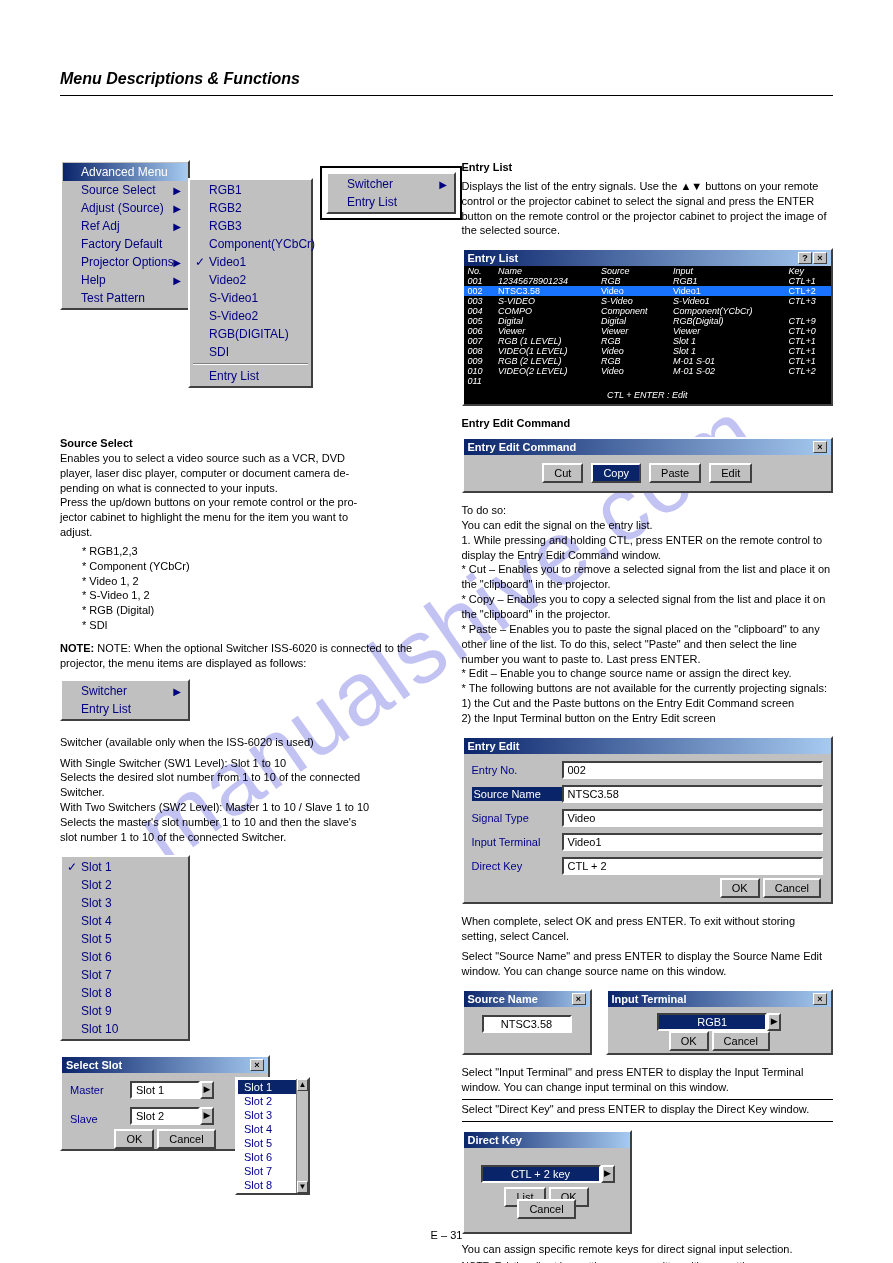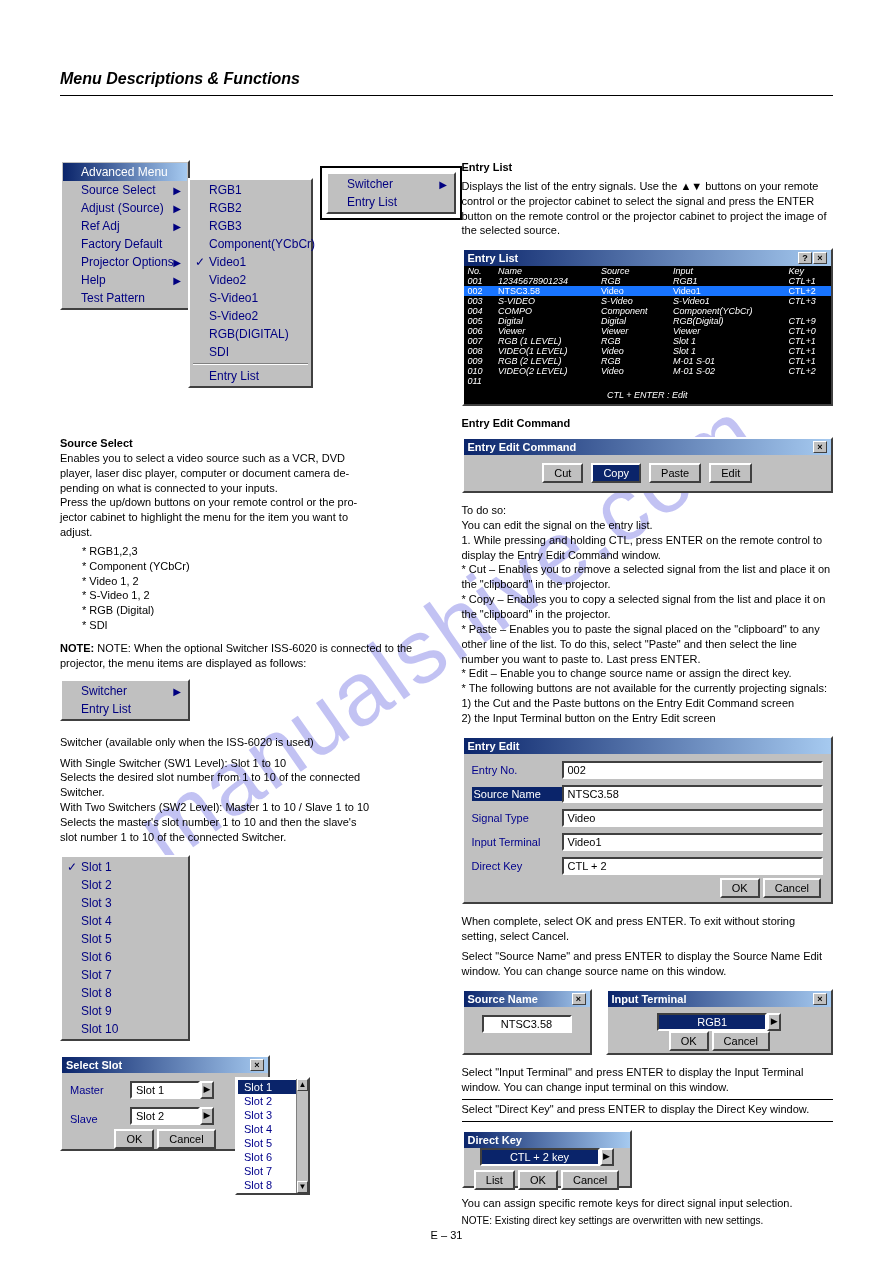--- a/index.html
+++ b/index.html
@@ -390,21 +390,21 @@
 
     <div class="body-text">Select "Input Terminal" and press ENTER to display the Input Terminal window. You can change input terminal on this window.</div>
     <div class="small-hr"></div>
     <div class="body-text">Select "Direct Key" and press ENTER to display the Direct Key window.</div>
     <div class="small-hr"></div>
 
     <div style="width:170px;border:2px solid;border-color:#fff #404040 #404040 #fff;background:#c0c0c0;margin:8px 0;">
       <div class="titlebar">
           <span>Direct Key</span>
         </div>
-      <div style="padding:0;text-align:center;">
+      <div style="padding:17px;text-align:center;">
         <span class="drop">
             <span class="sunken" style="background:#0a246a;color:#fff;width:120px;">CTL + 2 key</span>
             <span class="db">▶</span>
           </span>
         <div style="margin-top:8px;">
           <span class="btn3d">List</span>
           <span class="btn3d">OK</span>
           <span class="btn3d">Cancel</span>
         </div>
       </div>

